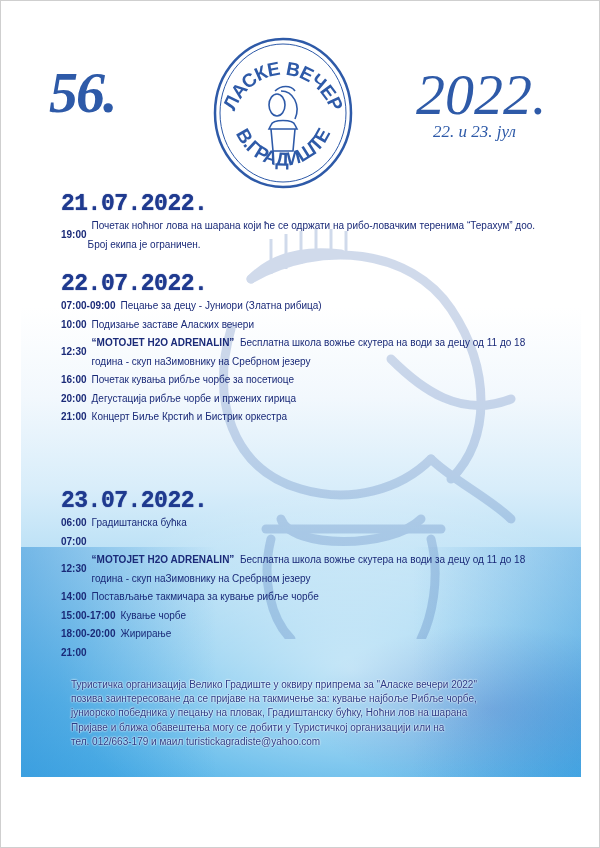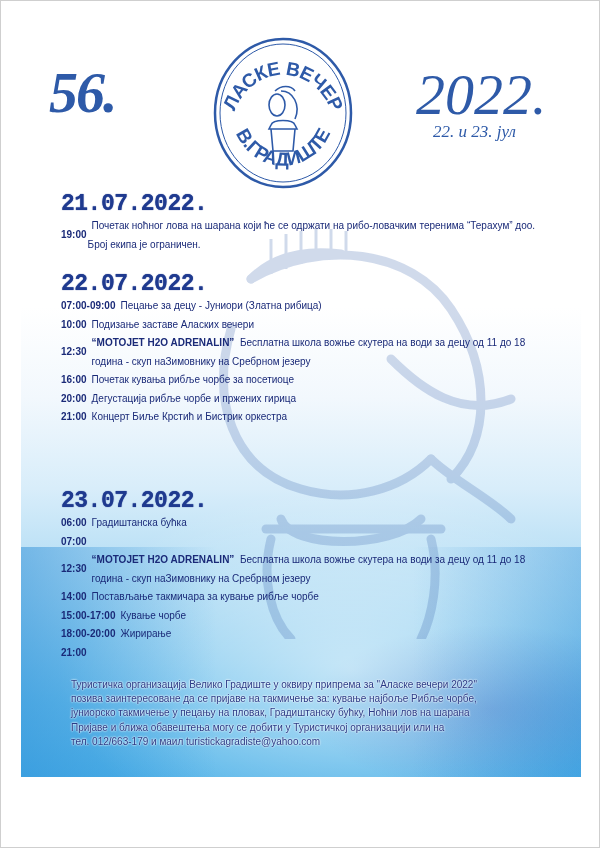--- a/index.html
+++ b/index.html
@@ -182,19 +182,19 @@
         <span class="desc">Жирирање</span>
       </div>
       <div class="event">
         <span class="time">21:00</span>
       </div>
     </div>
 
     <div class="notice">
       <div>Туристичка организација Велико Градиште у оквиру припрема за "Аласке вечери 2022"</div>
       <div>позива заинтересоване да се пријаве на такмичење за: кување најбоље Рибље чорбе,</div>
-      <div>јуниорско такмичење у пецању на пловак, Градиштанску бућку, Ноћни лов на шарана</div>
+      <div>јуниорско победника у пецању на пловак, Градиштанску бућку, Ноћни лов на шарана</div>
       <div>Пријаве и ближа обавештења могу се добити у Туристичкој организацији или на</div>
       <div>тел. 012/663-179 и маил turistickagradiste@yahoo.com</div>
     </div>
 
   </div>
 </div>
 
 </body></html>

